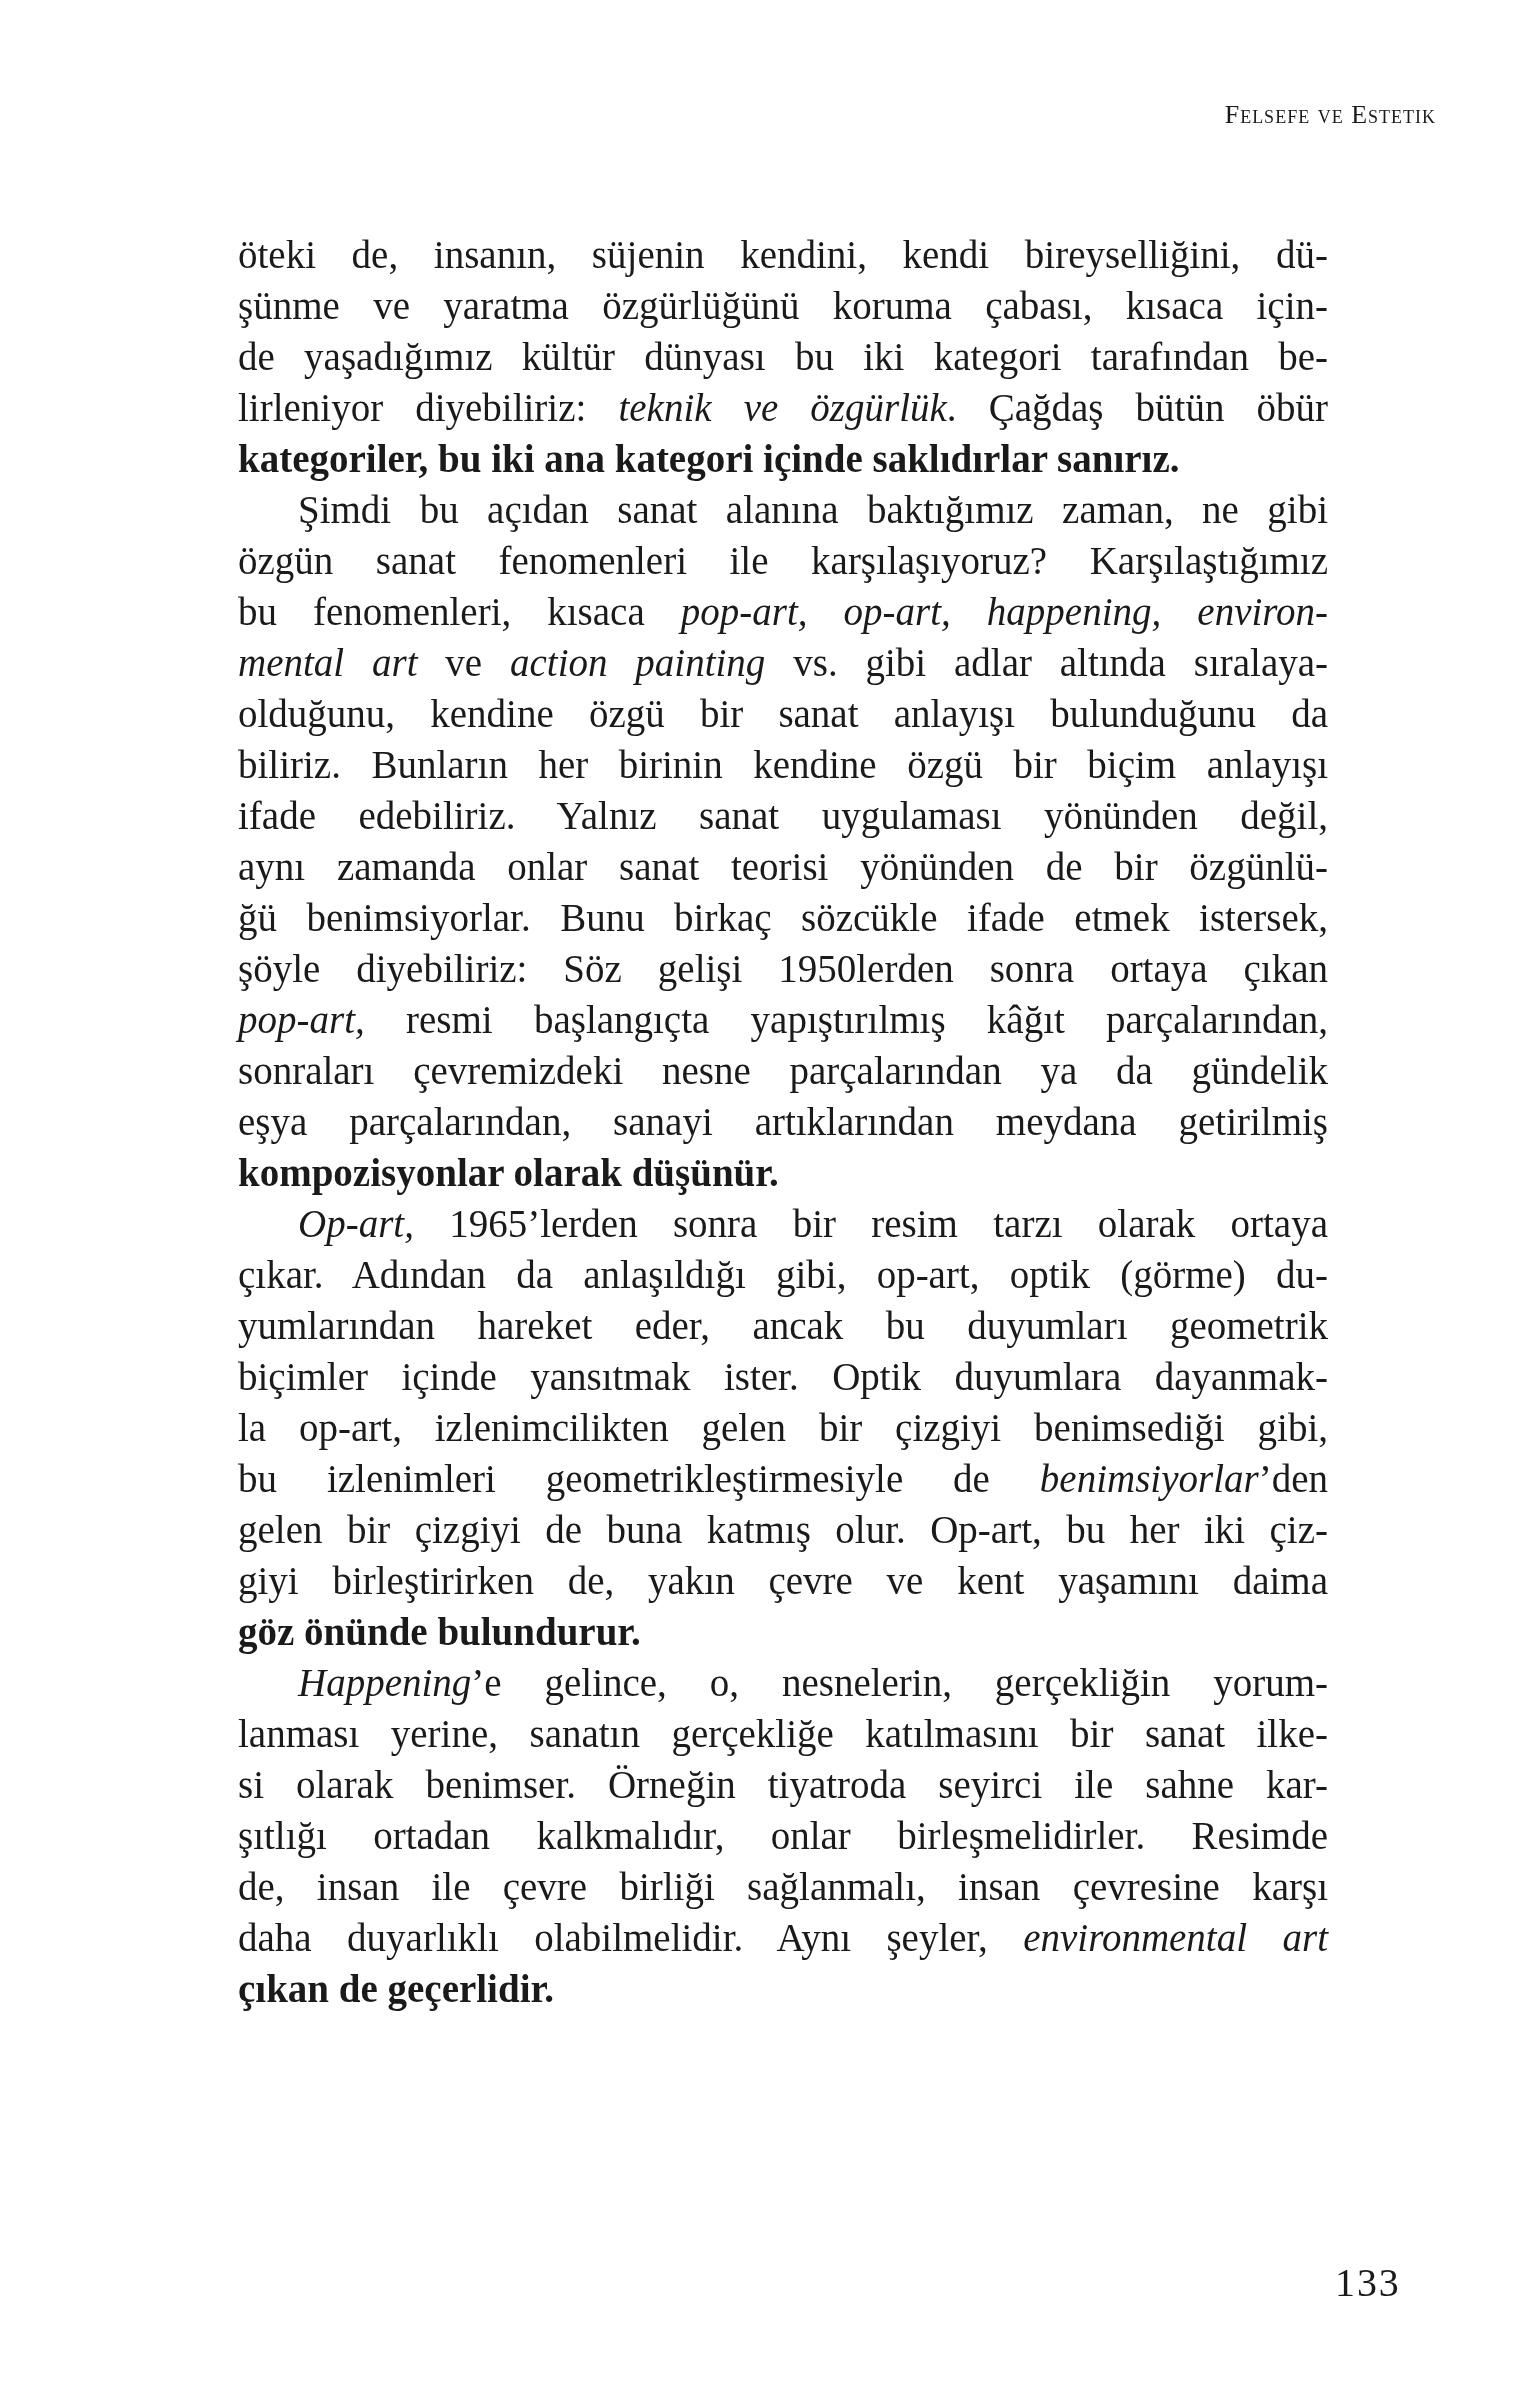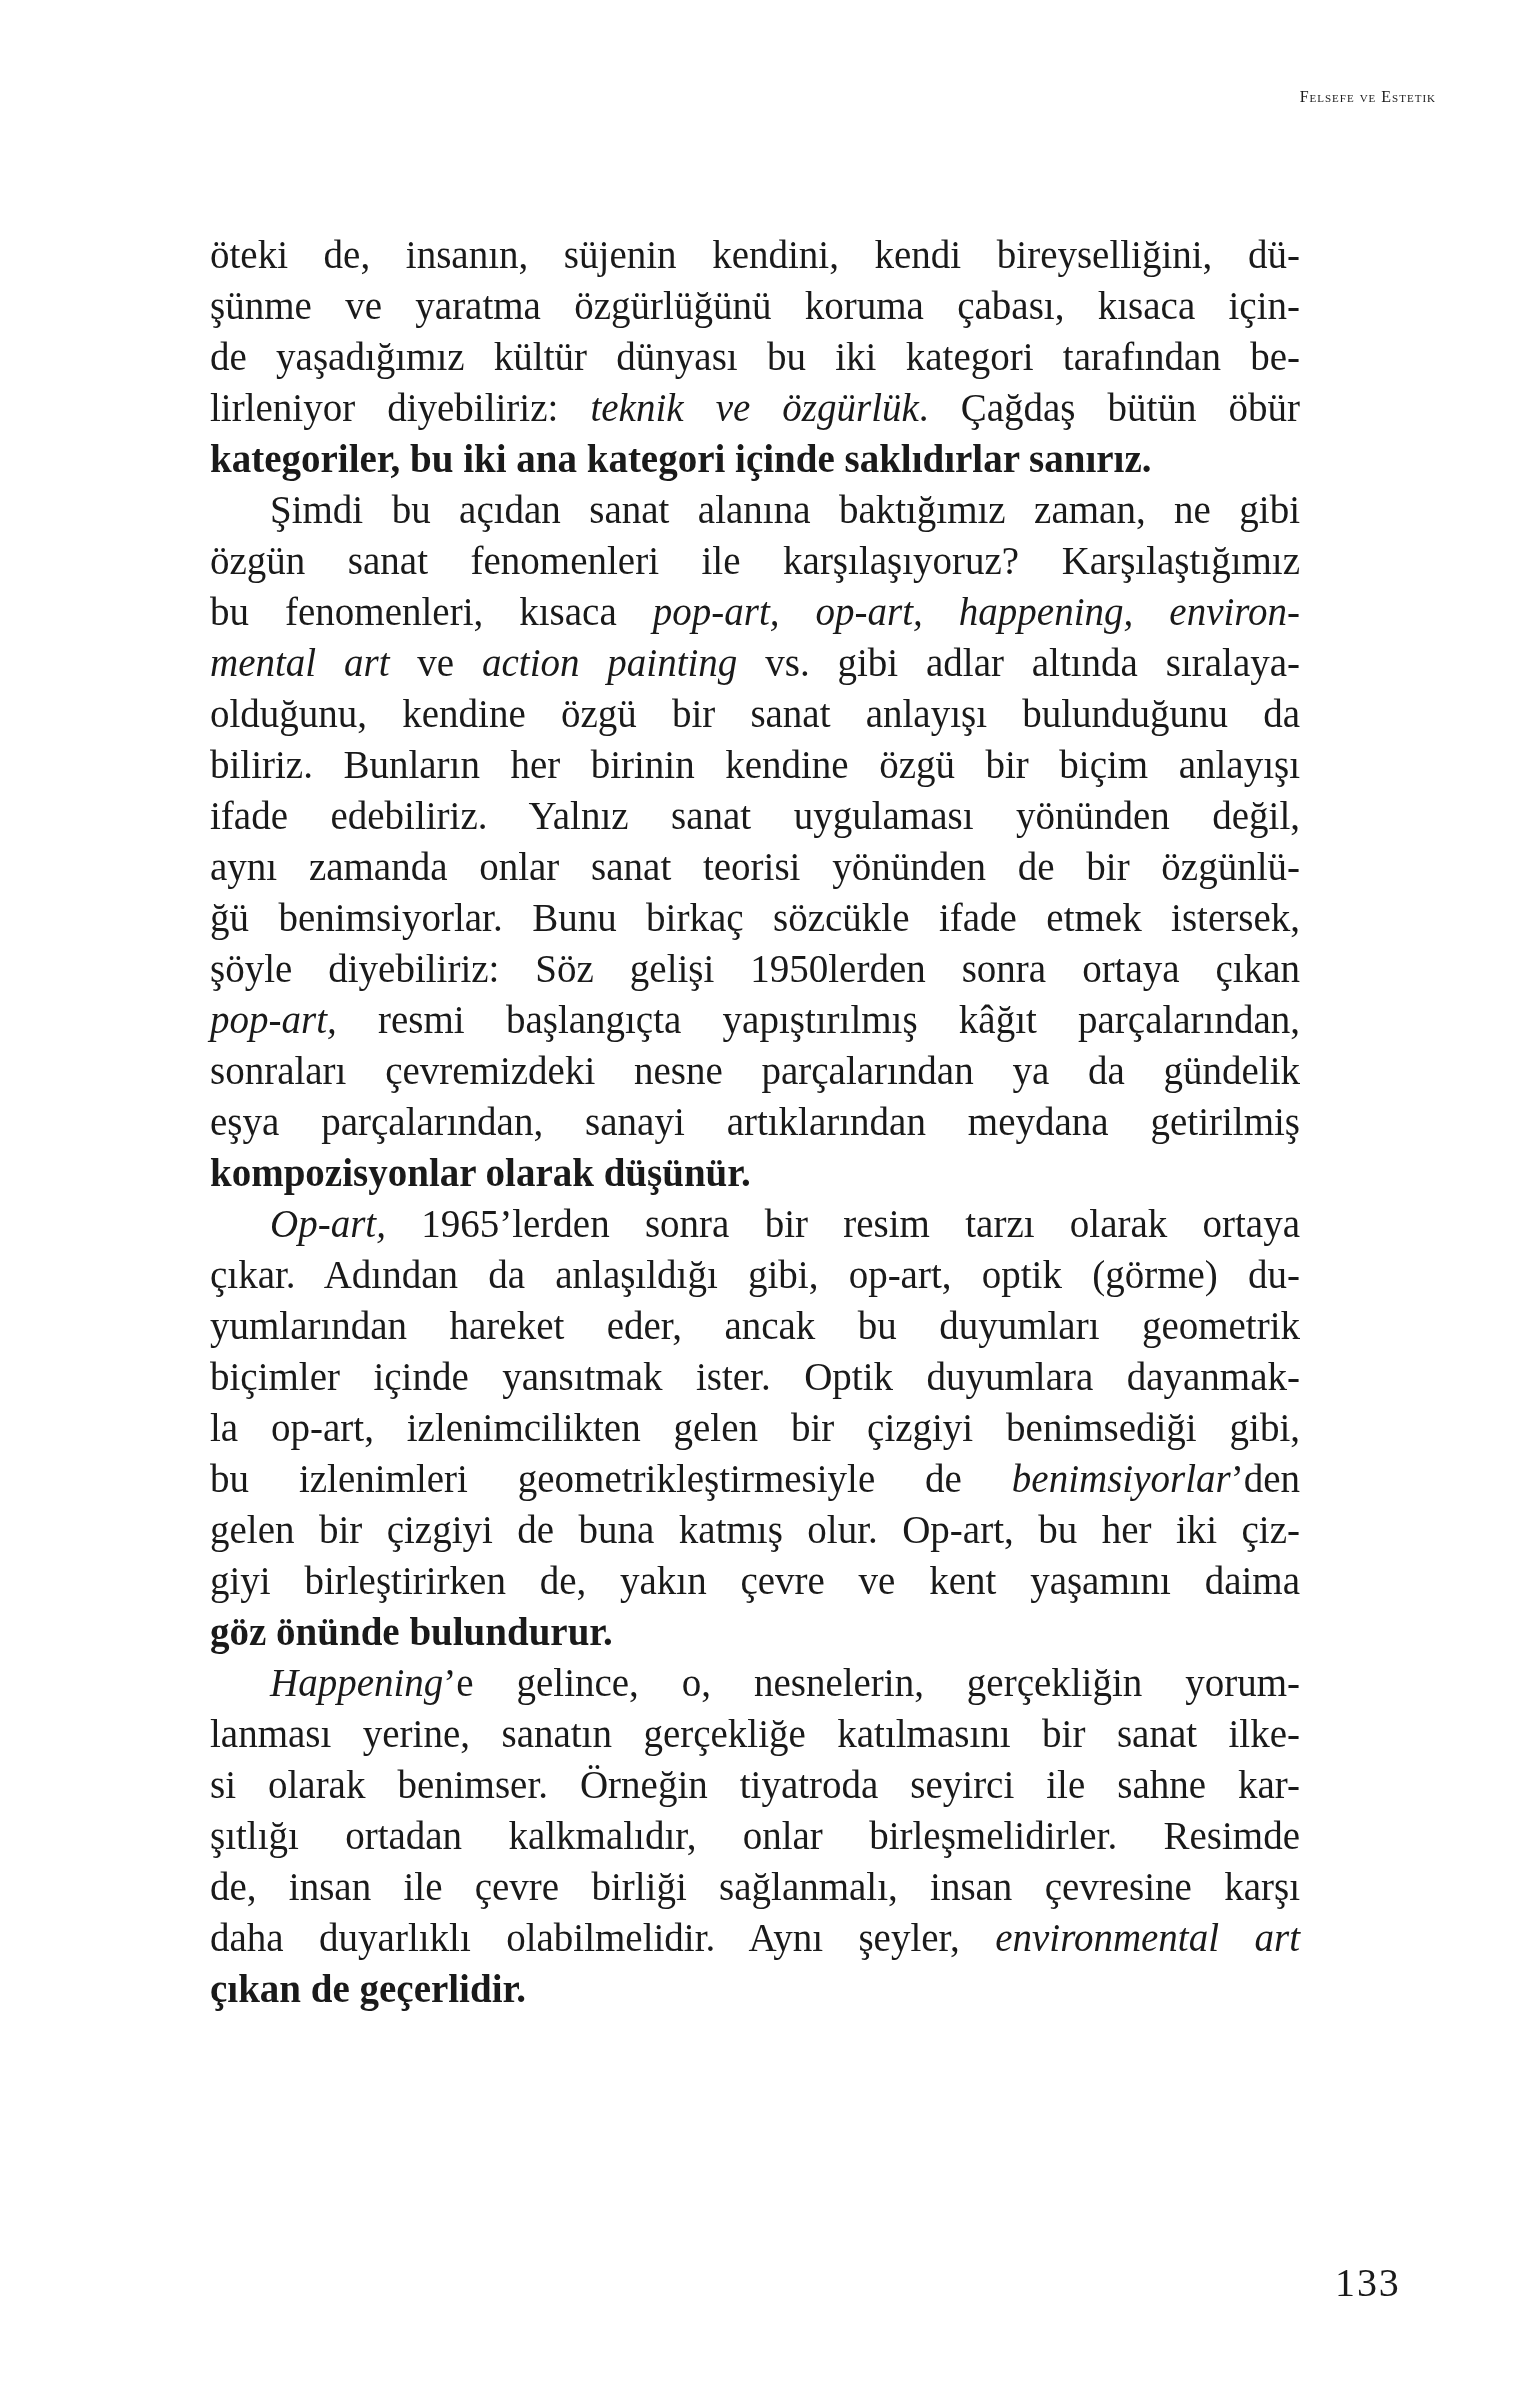--- a/index.html
+++ b/index.html
@@ -10,30 +10,30 @@
     body {
       width: 1532px;
       height: 2383px;
       position: relative;
       overflow: hidden;
       color: #1a1a1a;
       font-family: "Liberation Serif", "DejaVu Serif", serif;
     }
     .running-head {
       position: absolute;
-      top: 88px;
+      top: 100px;
       right: 96px;
-      font-size: 16px;
+      font-size: 26px;
       font-variant: small-caps;
       letter-spacing: 1px;
       color: #1a1a1a;
     }
     .body-text {
       position: absolute;
-      left: 210px;
+      left: 238px;
       top: 229px;
       width: 1090px;
       font-size: 39px;
       line-height: 51px;
       text-align: justify;
       hyphens: manual;
     }
     .line {
       display: block;
       white-space: nowrap;

